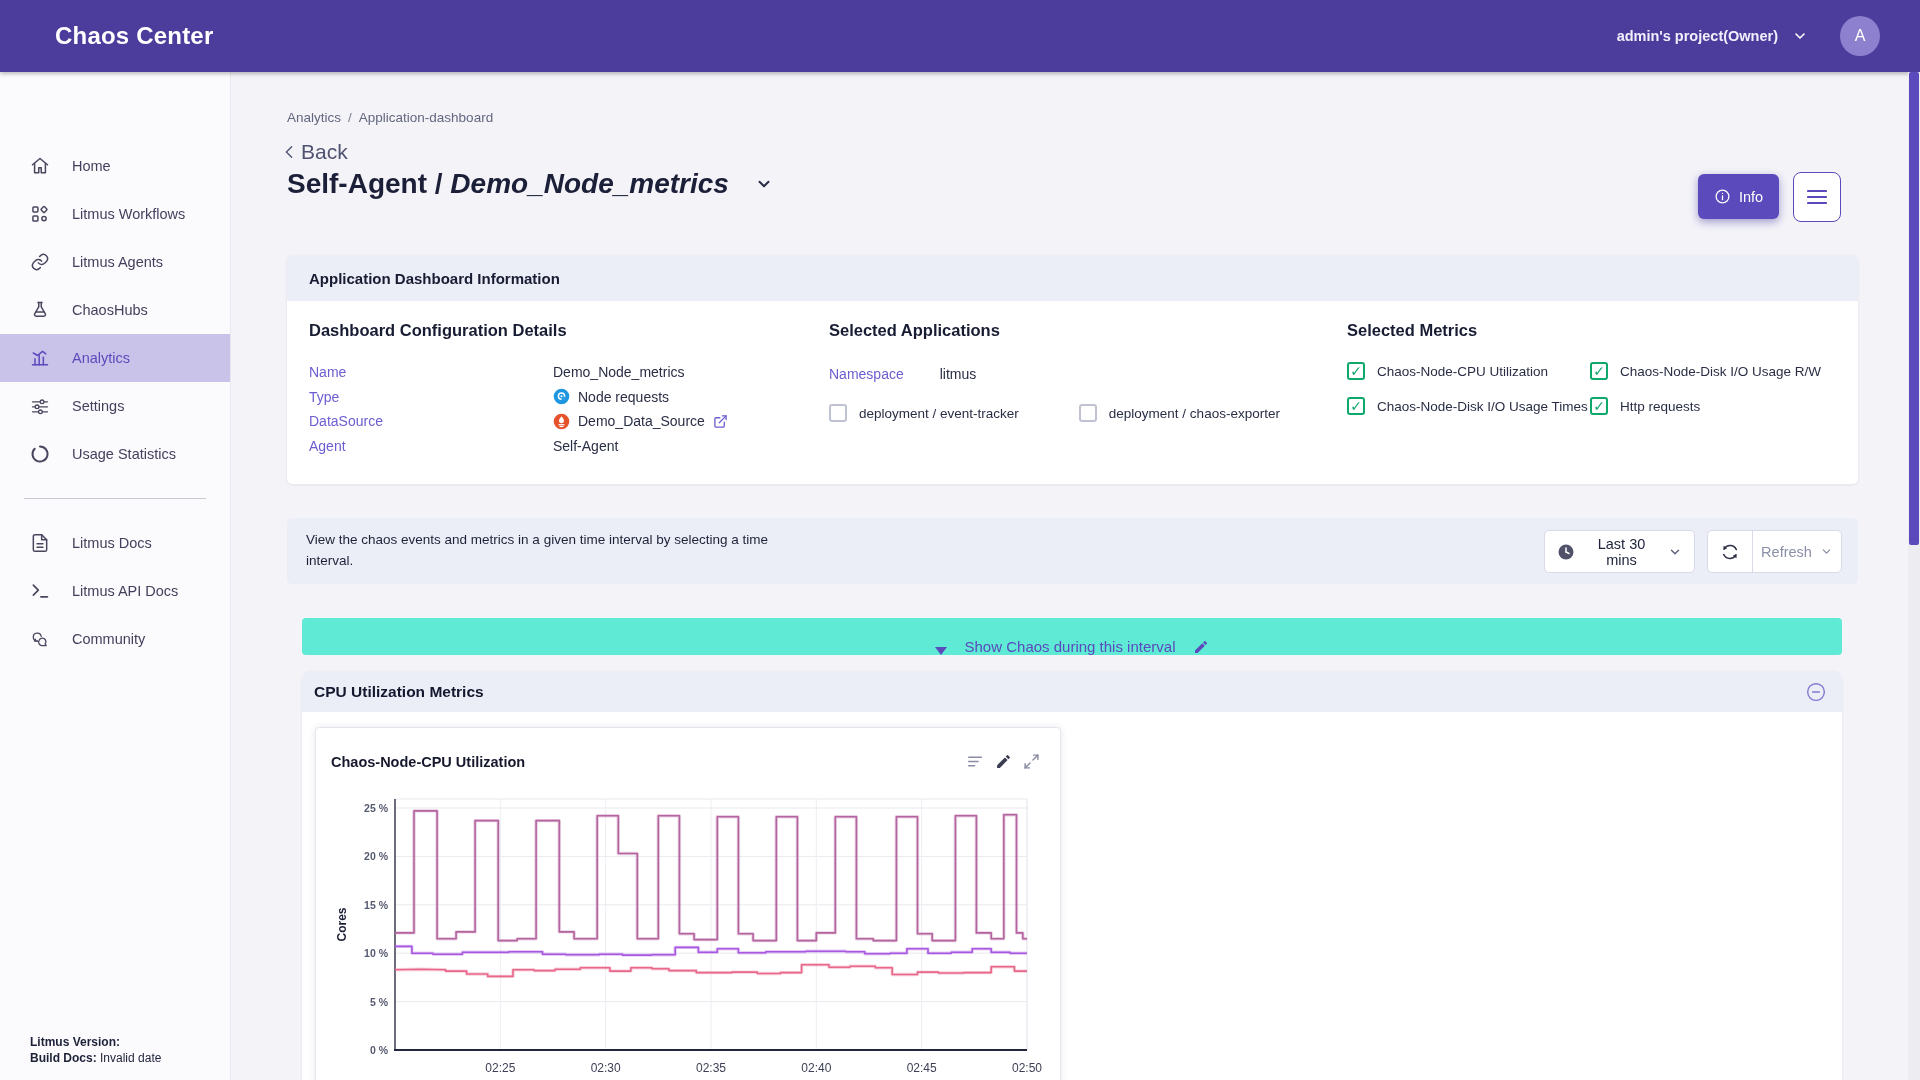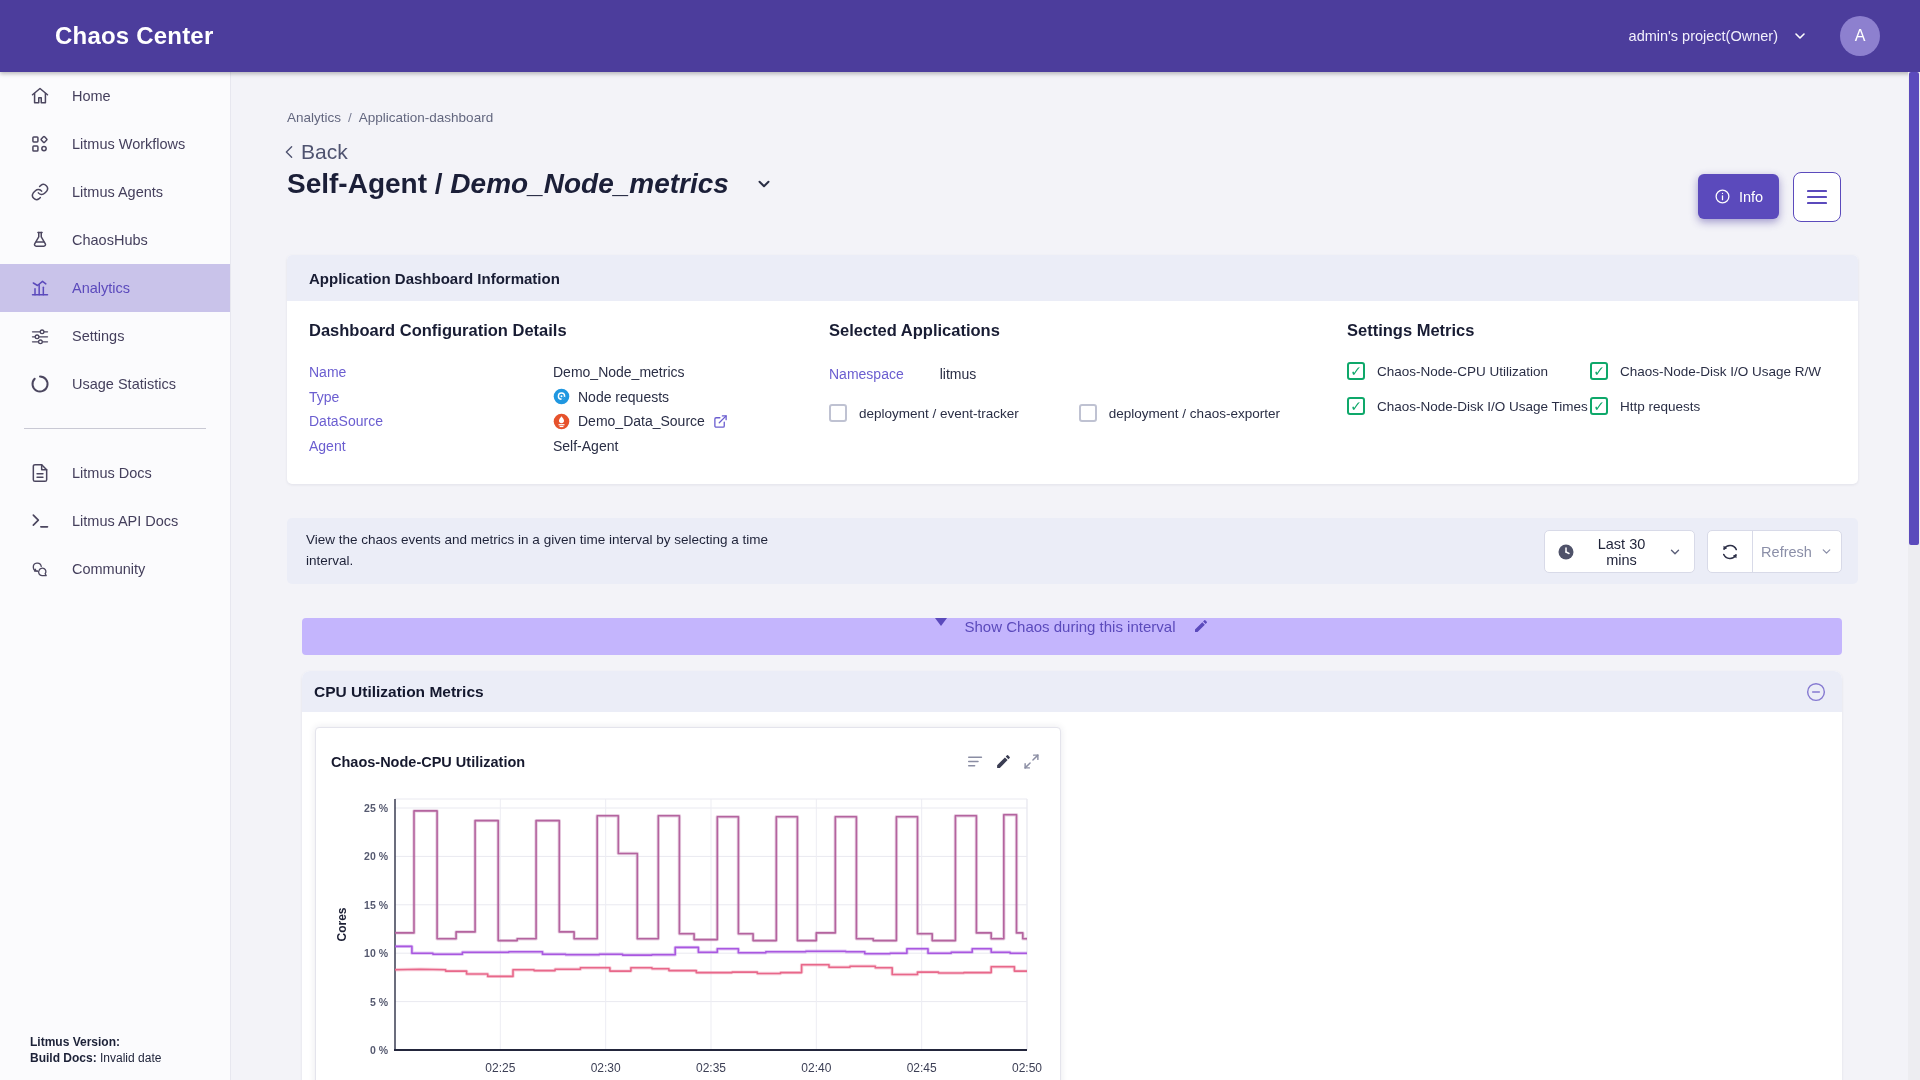--- a/index.html
+++ b/index.html
@@ -4,36 +4,36 @@
 <style>
   * { margin:0; padding:0; box-sizing:border-box; }
   html,body { width:1920px; height:1080px; overflow:hidden;
     font-family:"Liberation Sans","DejaVu Sans",sans-serif; background:#f3f3f8; }
 
   
   .header { position:fixed; left:0; top:0; width:1920px; height:72px; background:#4c3d9c;
     display:flex; align-items:center; z-index:30; box-shadow:0 2px 4px rgba(0,0,0,.25); }
   .app-title { color:#fff; font-size:24px; font-weight:bold; margin-left:55px; letter-spacing:.2px; }
   .header-right { position:absolute; right:40px; top:0; height:72px; display:flex; align-items:center; gap:14px; }
-  .project-label { color:#f1effc; font-size:14.5px; }
+  .project-label { color:#f1effc; font-size:14.5px;font-weight:bold; }
   .avatar { width:40px; height:40px; border-radius:50%; background:#8d80cf; color:#fff;
     display:flex; align-items:center; justify-content:center; font-size:16px; margin-left:18px; }
 
   
   .sidebar { position:fixed; left:0; top:72px; width:231px; height:1008px; background:#fbfbfd;
     border-right:1px solid #e7e7ef; z-index:20; }
   .side-item { position:relative; height:48px; display:flex; align-items:center; gap:22px;
     padding-left:30px; cursor:pointer; color:#443f5c; font-size:14.5px; font-weight:500; }
   .side-item .ic { width:20px; height:20px; color:#4b465f; flex:0 0 20px; }
   .side-item.selected { background:#c9c3ea; color:#5b4abc; }
   .side-item.selected .ic { color:#5b4abc; }
   .side-sep { height:1px; background:#c9c9d4; margin:20px 24px 20px 24px; }
   .side-version { position:absolute; left:30px; bottom:14px; font-size:12px; color:#1c2137; line-height:16px; }
   .side-version b { font-weight:bold; }
-  .sidebar-nav { }
+  .sidebar-nav { padding-top:70px; }
 
   
   .scrollbar { position:fixed; right:0; top:72px; width:12px; height:1008px; background:#ededf1; z-index:40; }
   .scroll-thumb { position:absolute; left:1px; width:10px; top:0; height:473px; background:#5b4abc; border-radius:2px; }
 
   
   .main { position:absolute; left:231px; top:72px; width:1677px; height:1008px; overflow:hidden; background:#f3f3f8; }
 
   .breadcrumb { position:absolute; left:56px; top:38px; font-size:13.5px; color:#63677f; }
   .breadcrumb .sep { margin:0 7px; color:#7b7f96; }
@@ -85,22 +85,22 @@
     padding:0 12px; cursor:pointer; }
   .range-box .rt { font-size:14.5px; color:#1e2238; flex:1; text-align:center; }
   .refresh-group { position:absolute; left:1420px; top:12px; height:43px; display:flex;
     border:1px solid #d8dae8; border-radius:5px; background:#fff; overflow:hidden; }
   .refresh-icon-cell { width:45px; display:flex; align-items:center; justify-content:center;
     border-right:1px solid #d8dae8; cursor:pointer; }
   .refresh-dd { width:88px; display:flex; align-items:center; justify-content:center; gap:8px;
     color:#8b8fa8; font-size:14.5px; cursor:pointer; }
 
   
-  .chaos-row { position:absolute; left:71px; top:546px; width:1540px; height:37px; background:#c4b5fd;
-    border-radius:4px; display:flex; align-items:flex-start; justify-content:center; gap:18px; cursor:pointer; }
+  .chaos-row { position:absolute; left:71px; top:546px; width:1540px; height:37px; background:#5eead4;
+    border-radius:4px; display:flex; align-items:flex-end; justify-content:center; gap:18px; cursor:pointer; }
   .tri-down { width:0; height:0; border-left:6px solid transparent; border-right:6px solid transparent;
     border-top:8px solid #5b4abc; }
   .chaos-label { color:#5b4abc; font-size:15px; font-weight:500; }
 
   
   .cpu-panel { position:absolute; left:71px; top:599px; width:1540px; height:480px; background:#fff;
     border-radius:8px 8px 0 0; box-shadow:0 1px 3px rgba(25,25,60,.08); }
   .cpu-head { height:41px; background:#ebedf7; border-radius:8px 8px 0 0; display:flex; align-items:center; }
   .cpu-head .pt { margin-left:12px; font-size:15.5px; font-weight:bold; color:#14182e; }
   .collapse-btn { position:absolute; right:16px; top:11px; width:20px; height:20px; color:#8579d1; cursor:pointer; }
@@ -366,21 +366,21 @@
             <span>deployment / event-tracker</span>
           </div>
           <div class="check-item">
             <span class="cbox"></span>
             <span>deployment / chaos-exporter</span>
           </div>
         </div>
     </div>
 
     <div class="mets-col">
-      <div class="col-title">Settings Metrics</div>
+      <div class="col-title">Selected Metrics</div>
       <div class="met-grid" id="met-checks">
           <div class="check-item">
             <span class="cbox checked">✓</span>
             <span>Chaos-Node-CPU Utilization</span>
           </div>
           <div class="check-item">
             <span class="cbox checked">✓</span>
             <span>Chaos-Node-Disk I/O Usage R/W</span>
           </div>
           <div class="check-item">

